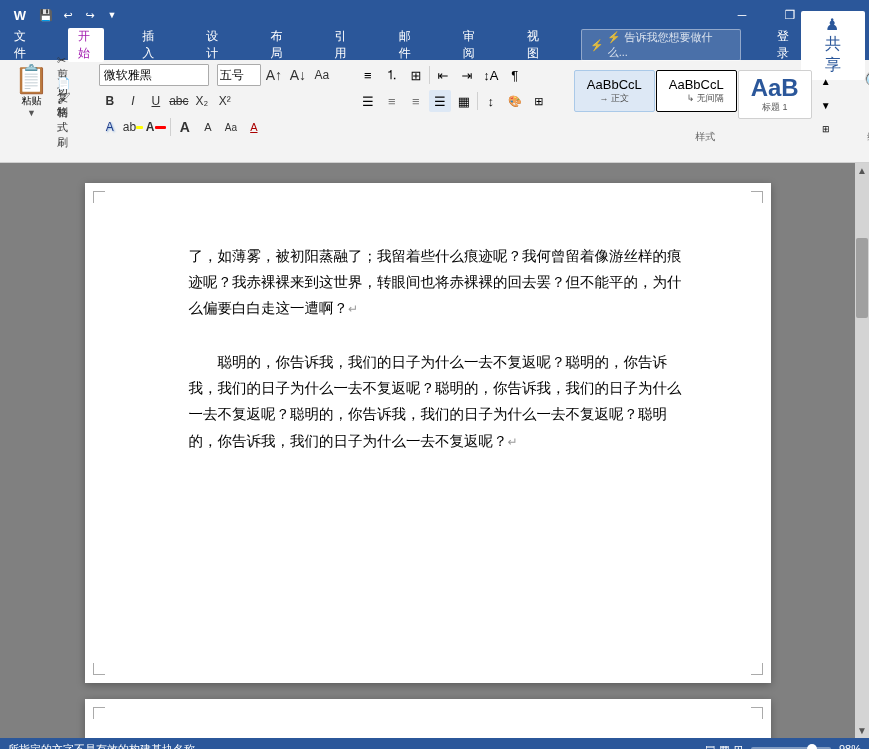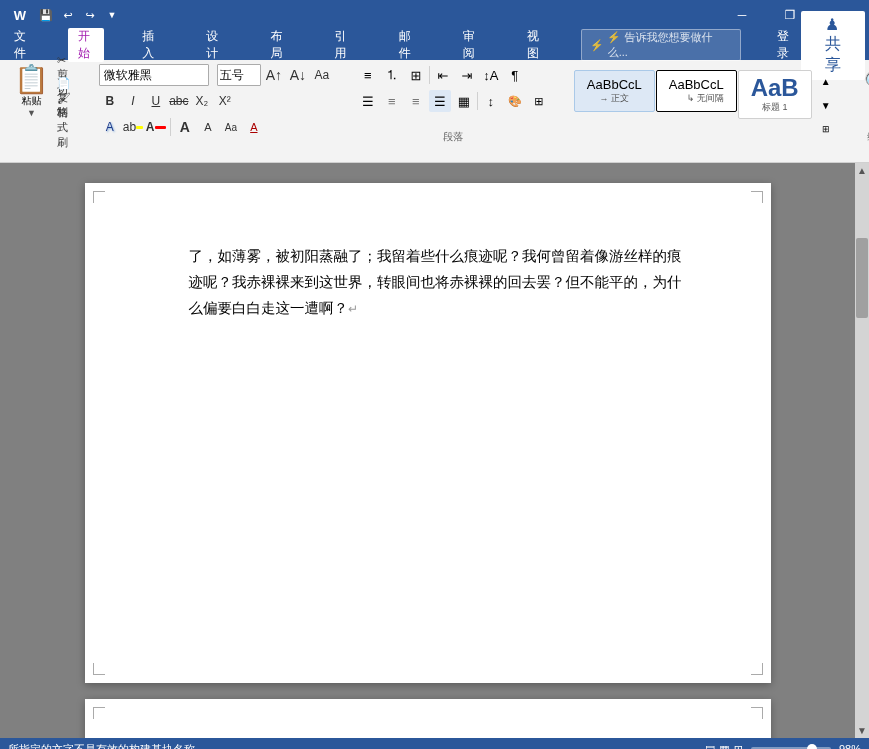--- a/index.html
+++ b/index.html
@@ -354,21 +354,20 @@
         <div class="para-btn">☰</div>
         <div class="para-btn" style="opacity:0.5;">≡</div>
         <div class="para-btn" style="opacity:0.5;">≡</div>
         <div class="para-btn" style="background:#dde8f5;">☰</div>
         <div class="para-btn">▦</div>
         <div style="width:1px; background:#d0d0d0; height:18px;"></div>
         <div class="para-btn">↕</div>
         <div class="para-btn" style="font-size:11px;">🎨</div>
         <div class="para-btn" style="font-size:11px;">⊞</div>
       </div>
-      <div class="ribbon-group-label">段落</div>
     </div>
     <div class="sep"></div>
 
     <div style="padding: 0 8px; display:flex; flex-direction:row; align-items:center; gap:4px; position:relative; min-height:82px;">
       <div class="styles-panel">
         <div style="display:flex; flex-direction:column; gap:2px;">
           <div class="style-item" style="background:#dde8f5; border-color:#aac9e8; font-size:11px; padding:6px 12px;">
             <div style="font-size:13px;">AaBbCcL</div>
             <div style="font-size:9px; color:#555;">→ 正文</div>
           </div>
@@ -384,20 +383,21 @@
             <div style="font-size:24px; font-weight:bold; color:#2b579a; line-height:1.1;">AaB</div>
             <div style="font-size:9px; color:#555;">标题 1</div>
           </div>
         </div>
         <div style="display:flex; flex-direction:column; justify-content:space-between; height:70px; margin-left:2px;">
           <div class="para-btn" style="font-size:10px;">▲</div>
           <div class="para-btn" style="font-size:10px;">▼</div>
           <div class="para-btn" style="font-size:9px;">⊞</div>
         </div>
       </div>
+      <div class="ribbon-group-label" style="position:absolute; bottom:2px; left:0; right:0; text-align:center; font-size:10px; color:#666;">样式</div>
     </div>
     <div class="sep"></div>
 
     <div style="padding: 0 8px; display:flex; flex-direction:column; align-items:center; position:relative; min-height:82px;">
       <div class="r-btn" style="margin-top:4px;">
         <div style="font-size:20px;">🔍</div>
 
       </div>
       <div class="ribbon-group-label">编辑</div>
     </div>
@@ -409,20 +409,21 @@
   <div class="doc-scroll">
 
     <div class="page">
       <div class="page-corner corner-tl"></div>
       <div class="page-corner corner-tr"></div>
 
       <div class="paragraph no-indent" style="text-indent:0;">了，如薄雾，被初阳蒸融了；我留着些什么痕迹呢？我何曾留着像游丝样的痕迹呢？我赤裸裸来到这世界，转眼间也将赤裸裸的回去罢？但不能平的，为什么偏要白白走这一遭啊？<span style="color:#999; font-size:12px;">↵</span></div>
 
       <div style="height:16px;"></div>
 
+      <div class="paragraph">聪明的，你告诉我，我们的日子为什么一去不复返呢？聪明的，你告诉我，我们的日子为什么一去不复返呢？聪明的，你告诉我，我们的日子为什么一去不复返呢？聪明的，你告诉我，我们的日子为什么一去不复返呢？聪明的，你告诉我，我们的日子为什么一去不复返呢？<span style="color:#999; font-size:12px;">↵</span></div>
 
       <div class="page-corner corner-bl"></div>
       <div class="page-corner corner-br"></div>
     </div>
 
     <div class="page" style="min-height:300px;">
       <div class="page-corner corner-tl"></div>
       <div class="page-corner corner-tr"></div>
 
     </div>

